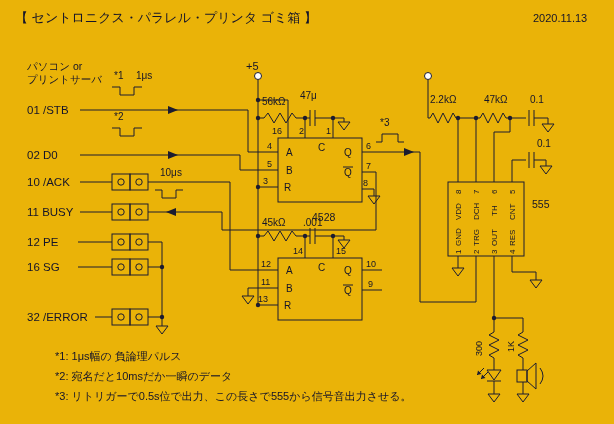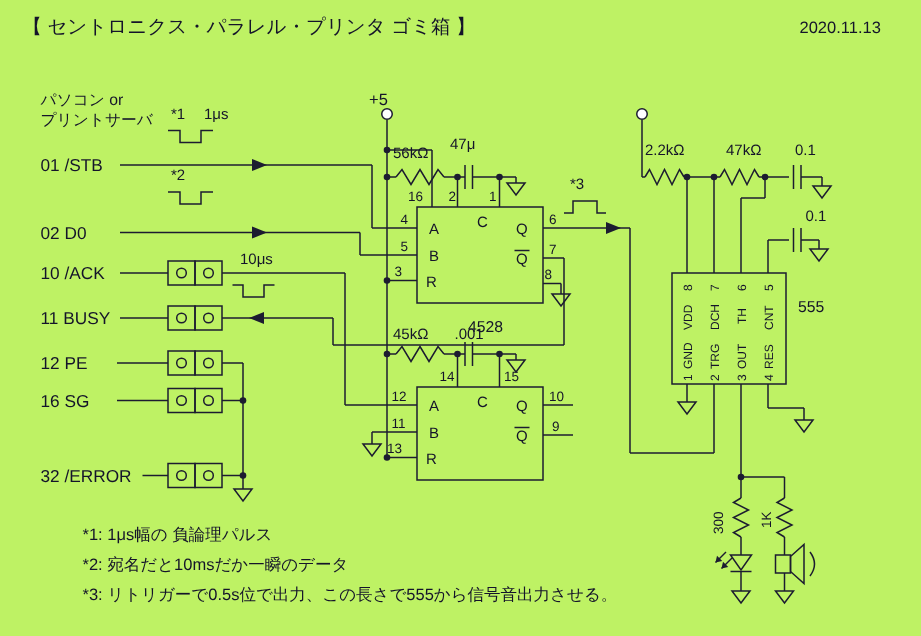--- a/index.html
+++ b/index.html
@@ -1,16 +1,16 @@
 <!DOCTYPE html>
 <html><head>
 <meta charset="utf-8">
 <style>
   html,body{margin:0;padding:0;background:#ffffff;}
-  #stage{position:relative;width:614px;height:424px;background:#bef264;overflow:hidden;}
+  #stage{position:relative;width:614px;height:424px;background:#eab308;overflow:hidden;}
   svg{position:absolute;left:0;top:0;}
   svg line,svg path,svg rect,svg polygon,svg polyline{stroke:#1c1c30;stroke-width:1;fill:none;}
   svg circle.pin{fill:none;stroke:#1c1c30;}
   svg circle.dot{fill:#1c1c30;stroke:none;}
   svg circle.term{fill:#ffffff;stroke:#1c1c30;}
   svg polygon.arrow{fill:#1c1c30;stroke:none;}
   text{fill:#14142a;font-family:"Liberation Sans","DejaVu Sans",sans-serif;}
   .fs13{font-size:13px;}
   .fs115{font-size:11.5px;}
   .fs11{font-size:11px;}

